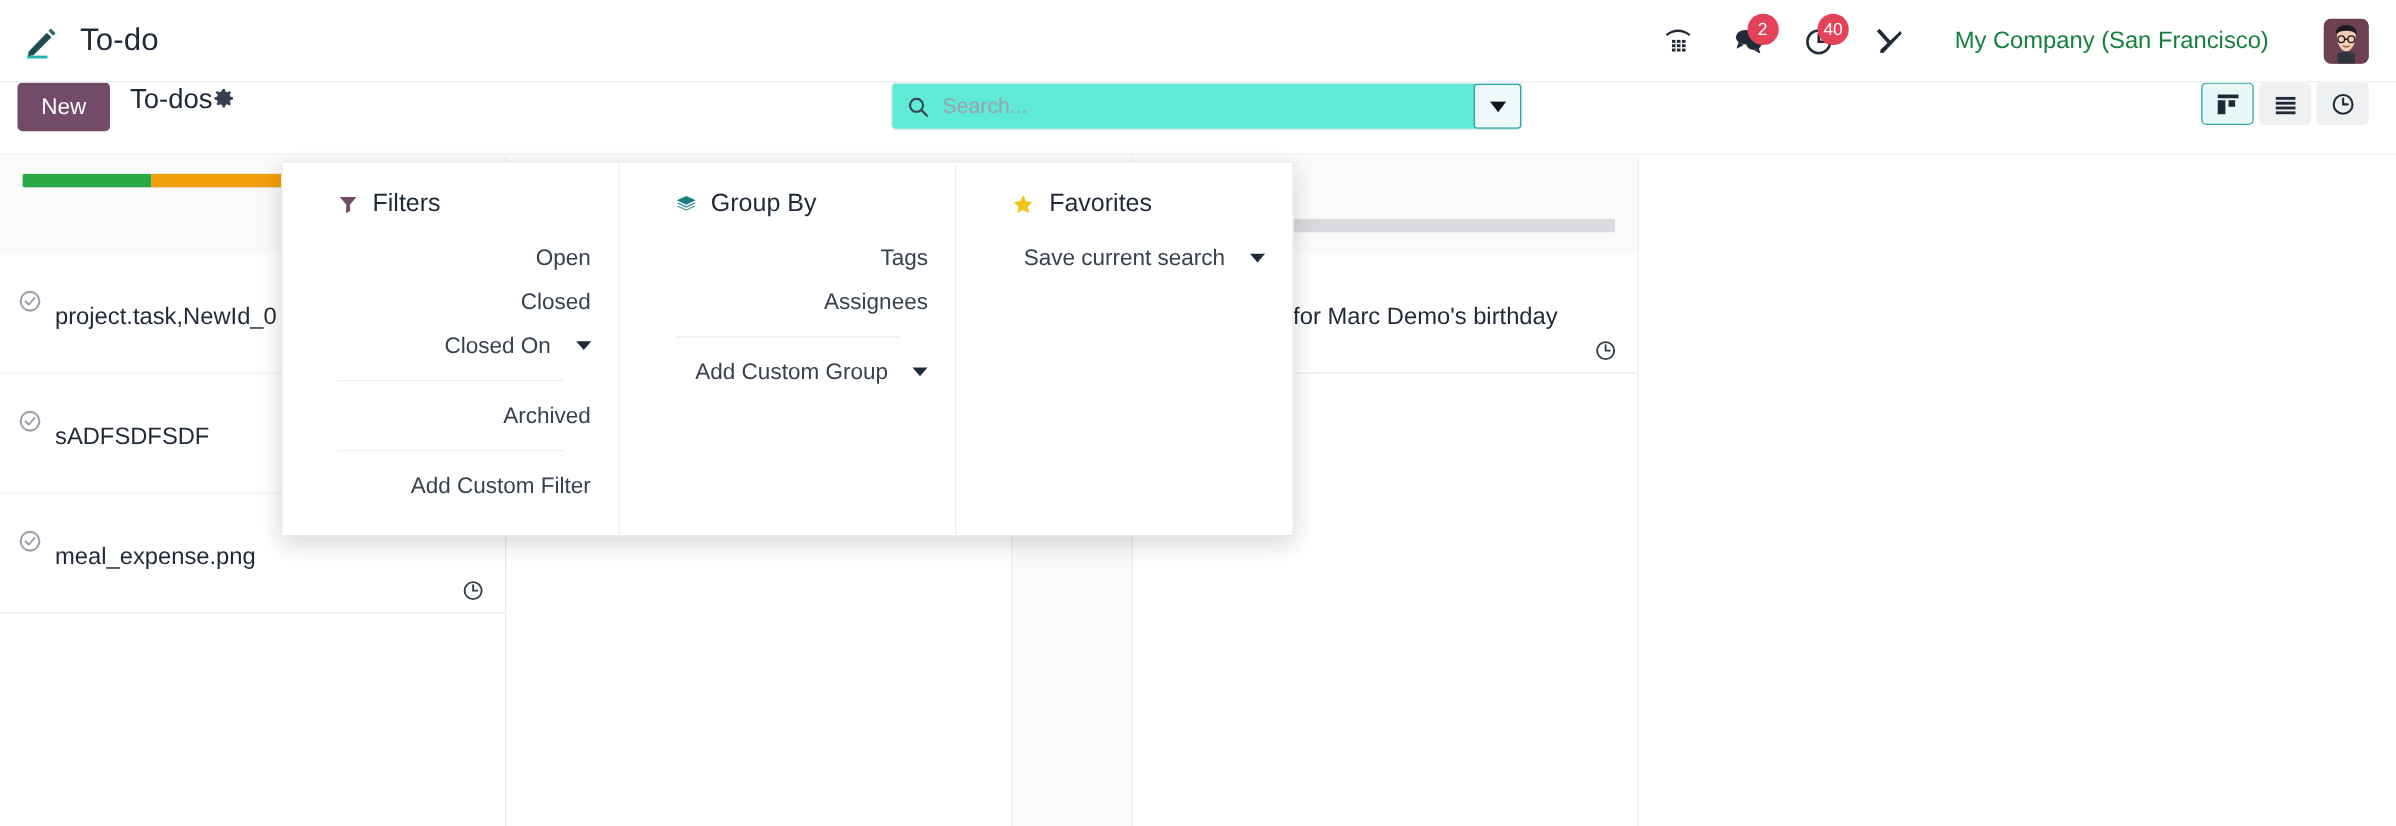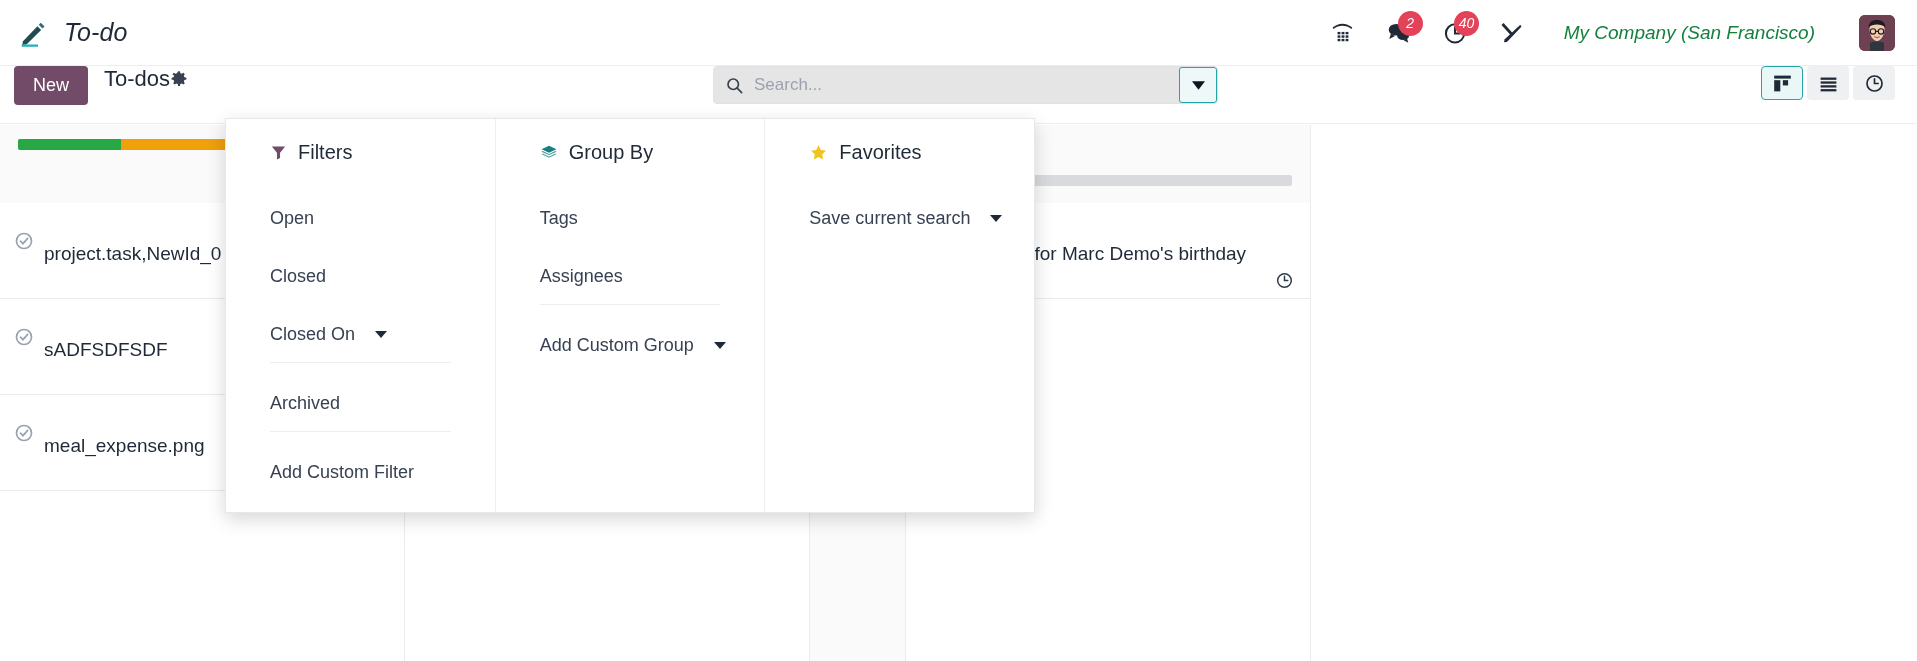--- a/index.html
+++ b/index.html
@@ -14,21 +14,20 @@
   
   .navbar {
     height: 66px;
     display: flex;
     align-items: center;
     padding: 0 22px 0 18px;
     background: #ffffff;
     border-bottom: 1px solid #eceef1;
     position: relative;
     z-index: 5;
-    font-style: italic;
   }
   .brand { display: flex; align-items: center; gap: 16px; }
   .brand-logo { width: 30px; height: 30px; display: block; }
   .brand-title {
     font-size: 25px;
     color: #1f2937;
     letter-spacing: .1px;
   }
   .nav-spacer { flex: 1; }
   .systray { display: flex; align-items: center; gap: 26px; }
@@ -105,21 +104,21 @@
     line-height: 1;
   }
   .cp-mid { flex: 1; display: flex; justify-content: center; }
   .searchbox {
     width: 505px;
     height: 38px;
     display: flex;
     align-items: stretch;
     border: 1px solid #dfe2e6;
     border-radius: 4px;
-    background: #e5e5e5;
+    background: #5eead4;
     overflow: hidden;
   }
   .search-icon-wrap {
     width: 40px;
     display: flex; align-items: center; justify-content: center;
     color: #374151;
   }
   .search-input {
     flex: 1;
     border: none;
@@ -238,21 +237,21 @@
     line-height: 26px;
     cursor: pointer;
     margin-bottom: 14px;
     font-weight: 600;
   }
   .col-count { font-size: 18px; color: #1f2937; font-weight: 700; }
 
   
   .dropdown {
     position: absolute;
-    top: 118px;
+    top: 129px;
     left: 225px;
     width: 810px;
     background: #fff;
     border: 1px solid #e6e8ea;
     box-shadow: 0 6px 18px rgba(0,0,0,.16);
     display: flex;
     z-index: 30;
     padding: 0;
   }
   .dd-col {
@@ -270,22 +269,21 @@
     color: #1f2937;
   }
   .dd-head.filters { padding-left: 44px; }
   .dd-item {
     padding: 7px 22px 7px 44px;
     font-size: 18px;
     color: #374151;
     cursor: pointer;
     display: flex;
     align-items: center;
-    justify-content: flex-start;
-    margin-top: 23px;
+    justify-content: flex-end;
   }
   .dd-sep {
     height: 1px;
     background: #eceef1;
     margin: 10px 44px 10px 44px;
   }
   .caret {
     width: 0; height: 0;
     border-left: 6px solid transparent;
     border-right: 6px solid transparent;

